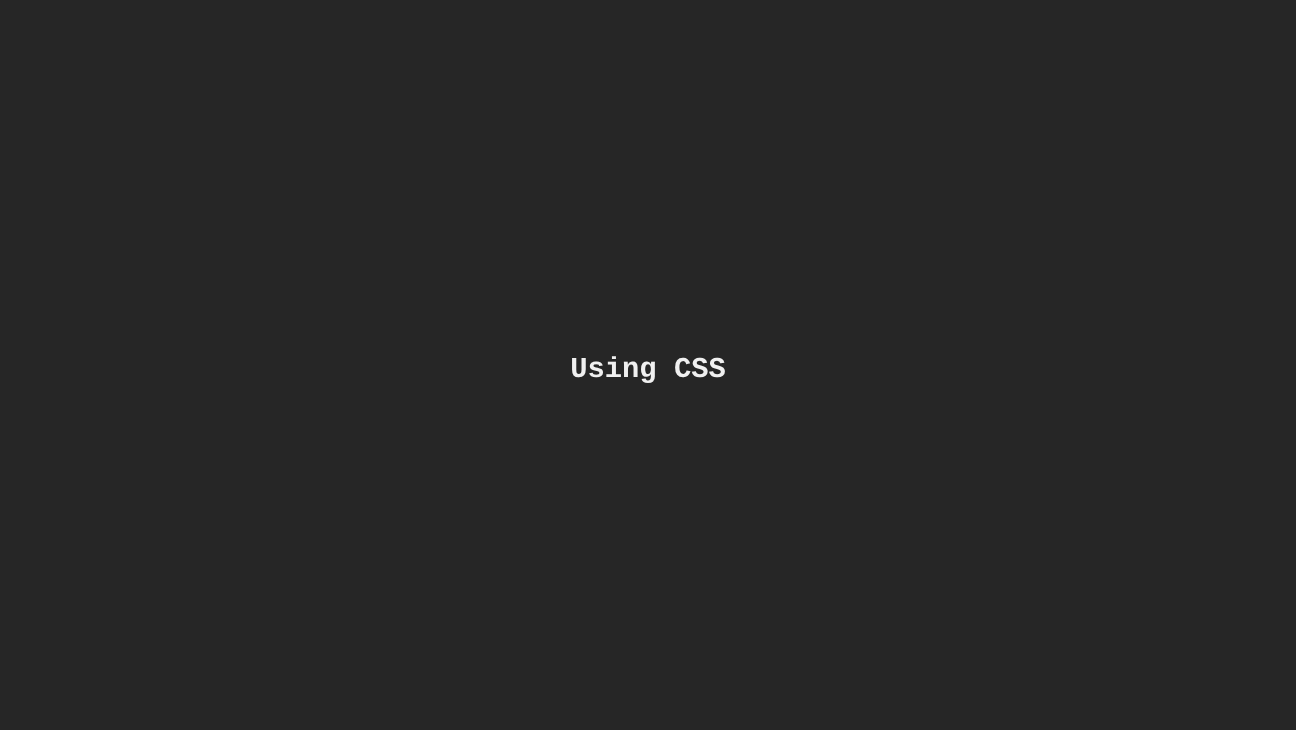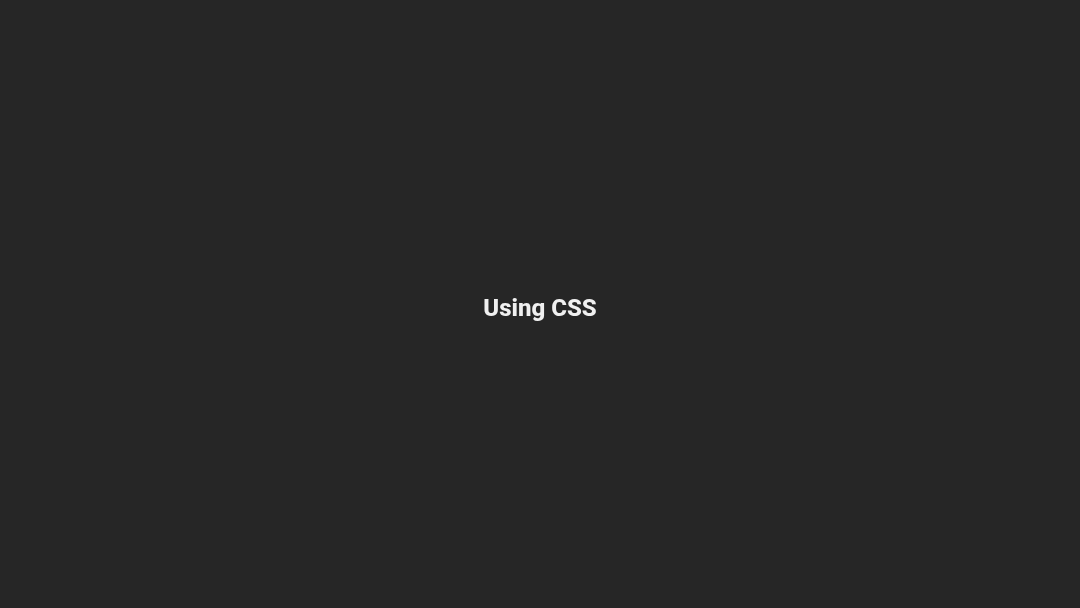--- a/index.html
+++ b/index.html
@@ -27,20 +27,21 @@
       font-weight: 800;
       letter-spacing: -0.5px;
       line-height: 1.1;
       color: #f0f0f0;
     }
     h2 {
       font-size: 24px;
       font-weight: 800;
       margin-top: 8px;
       color: #f0f0f0;
+      font-family: Liberation Mono, monospace;
     }
   </style>
 </head>
 <body>
 
 <div class="container">
   <h2>Using CSS</h2>
 </div>
 
 </body></html>

